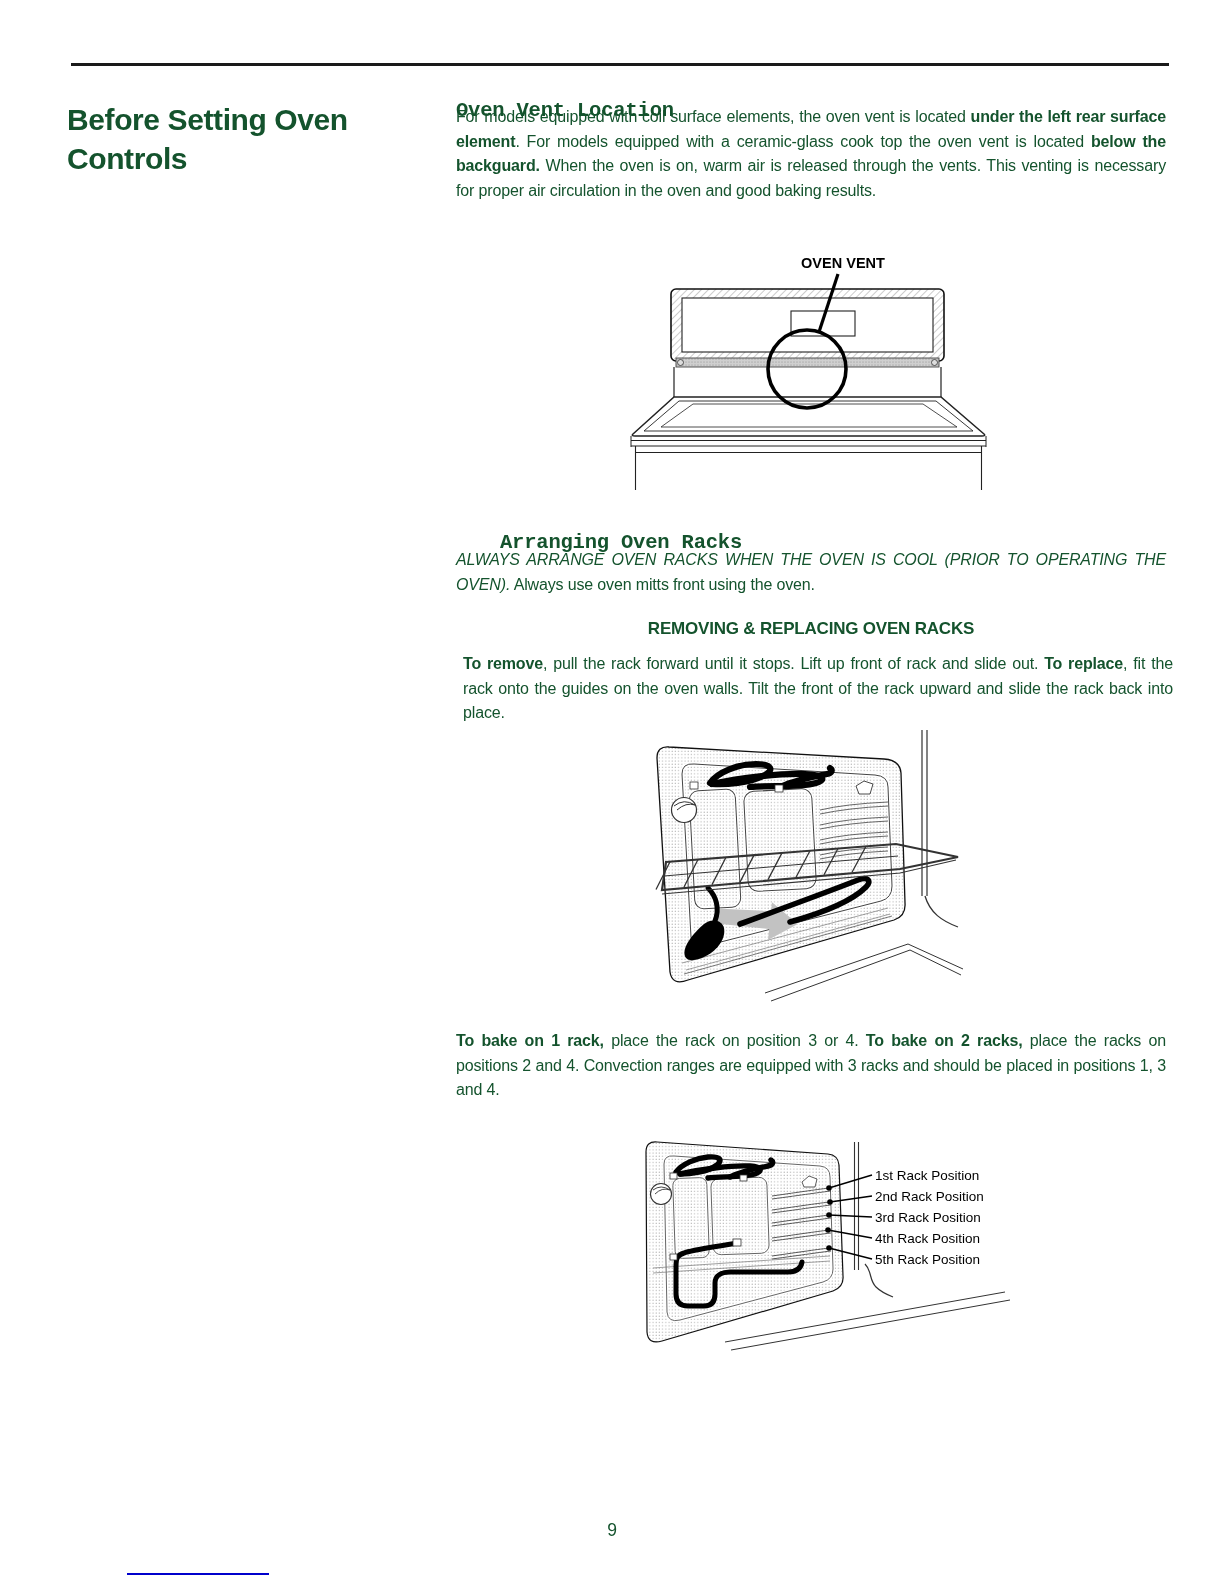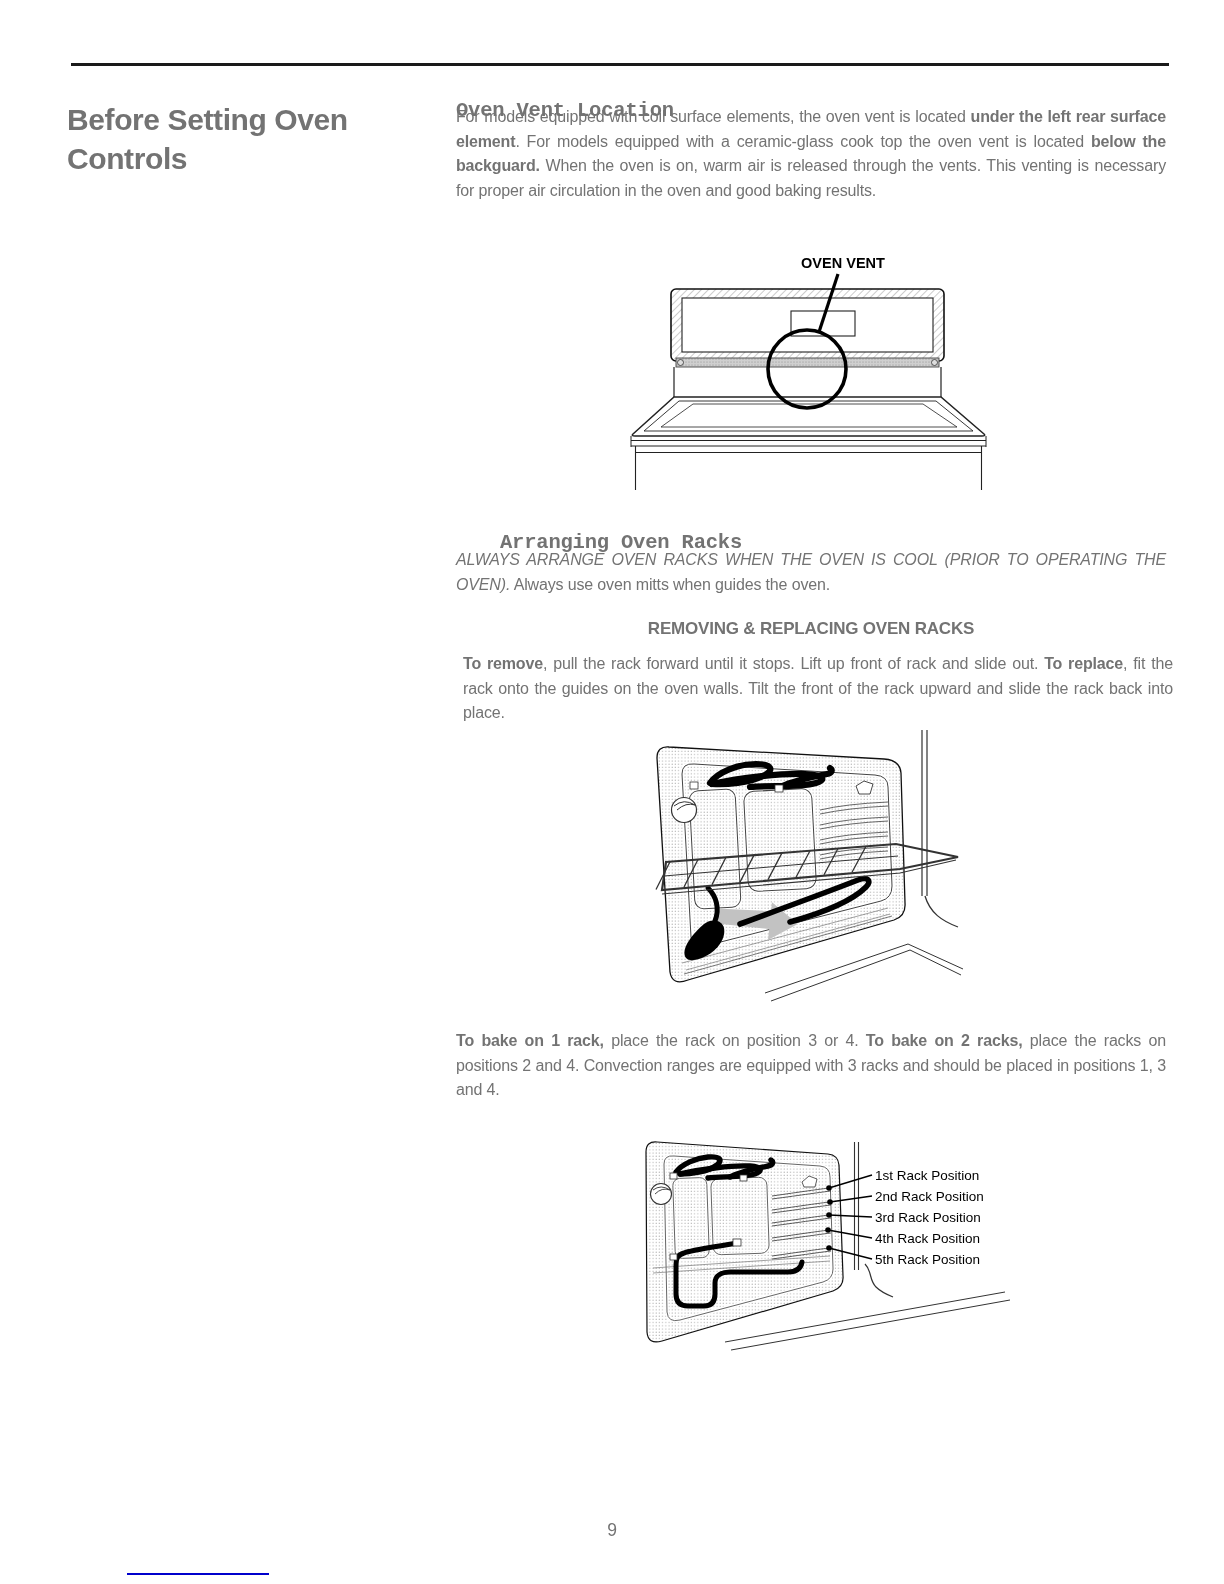--- a/index.html
+++ b/index.html
@@ -1,18 +1,18 @@
 <!DOCTYPE html>
 <html><head>
 <meta charset="utf-8">
 <style>
   html,body { margin:0; padding:0; background:#f2f2f2; }
   .page {
     position:relative; width:1224px; height:1584px; background:#ffffff;
-    font-family:"Liberation Sans", sans-serif; color:#737373;
+    font-family:"Liberation Sans", sans-serif; color:#14532d;
     margin:0 auto; overflow:hidden;
   }
   .rule-top { position:absolute; left:71px; top:63px; width:1098px; height:3px; background:#1a1a1a; }
   .doc-title {
     position:absolute; left:67px; top:80px; width:320px;
     font-size:30px; line-height:39px; font-weight:700; letter-spacing:-0.4px;
   }
   .abs { position:absolute; }
   .col { left:456px; width:710px; }
   .h2 { font-size:20.5px; font-weight:700; letter-spacing:-0.2px;font-family:Liberation Mono, monospace; }
@@ -72,21 +72,21 @@
 
     <g>
       <circle cx="194" cy="119" r="39" fill="none" stroke="#000" stroke-width="3.6"></circle>
       <line x1="225" y1="24" x2="206" y2="82" stroke="#000" stroke-width="3.2"></line>
       <text x="230" y="18" text-anchor="middle" font-size="14.5" font-weight="700">OVEN VENT</text>
     </g>
   </svg>
 
   <h2 class="abs col h2" style="top:514px;margin-left:44px;">Arranging Oven Racks</h2>
 
-  <p class="abs col body-text" style="top:548px; margin:0;"><span class="i">ALWAYS ARRANGE OVEN RACKS WHEN THE OVEN IS COOL (PRIOR TO OPERATING THE OVEN).</span><span> Always use oven mitts when guides the oven.</span></p>
+  <p class="abs col body-text" style="top:548px; margin:0;"><span class="i">ALWAYS ARRANGE OVEN RACKS WHEN THE OVEN IS COOL (PRIOR TO OPERATING THE OVEN).</span><span> Always use oven mitts front using the oven.</span></p>
 
   <div class="abs col center-head" style="top:619px;">REMOVING &amp; REPLACING OVEN RACKS</div>
 
   <p class="abs col body-text" style="top:645px; margin:7px;"><span class="b">To remove</span><span>, pull the rack forward until it stops. Lift up front of rack and slide out. </span><span class="b">To replace</span><span>, fit the rack onto the guides on the oven walls. Tilt the front of the rack upward and slide the rack back into place.</span></p>
 
   <svg class="abs" style="left:620px; top:728px;" width="400" height="280" viewBox="0 0 400 280">
     <defs>
       <pattern id="dots2" patternUnits="userSpaceOnUse" width="3.2" height="3.2">
         <rect width="3.2" height="3.2" fill="#ffffff"></rect>
         <circle cx="1" cy="1" r="0.6" fill="#a8a8a8"></circle>

